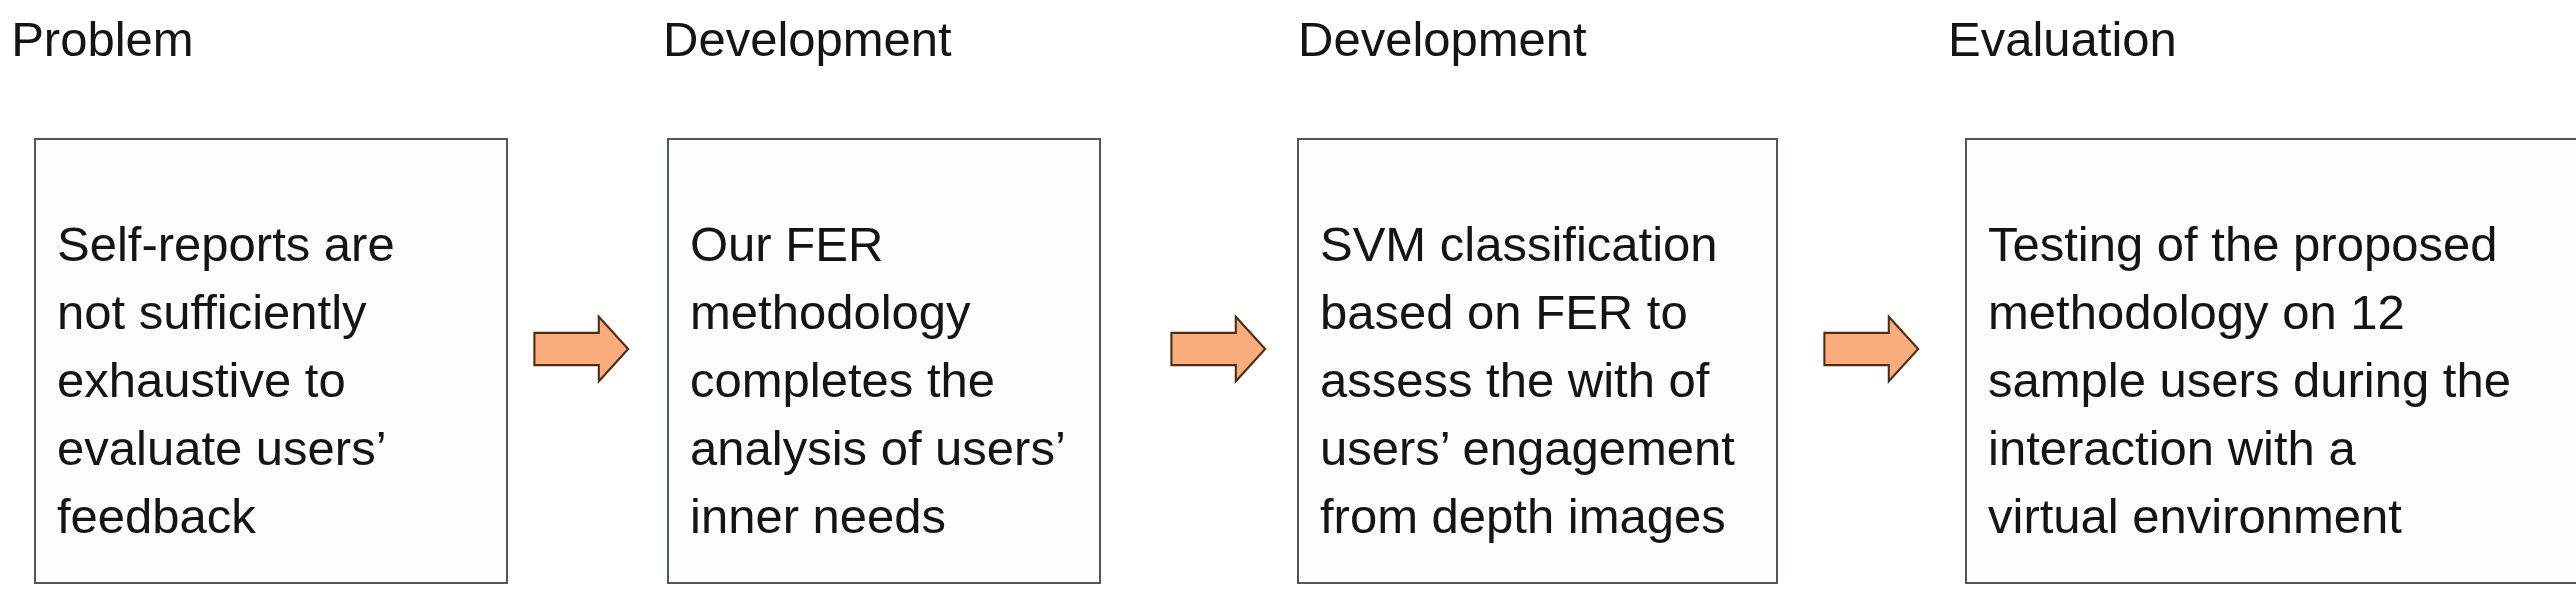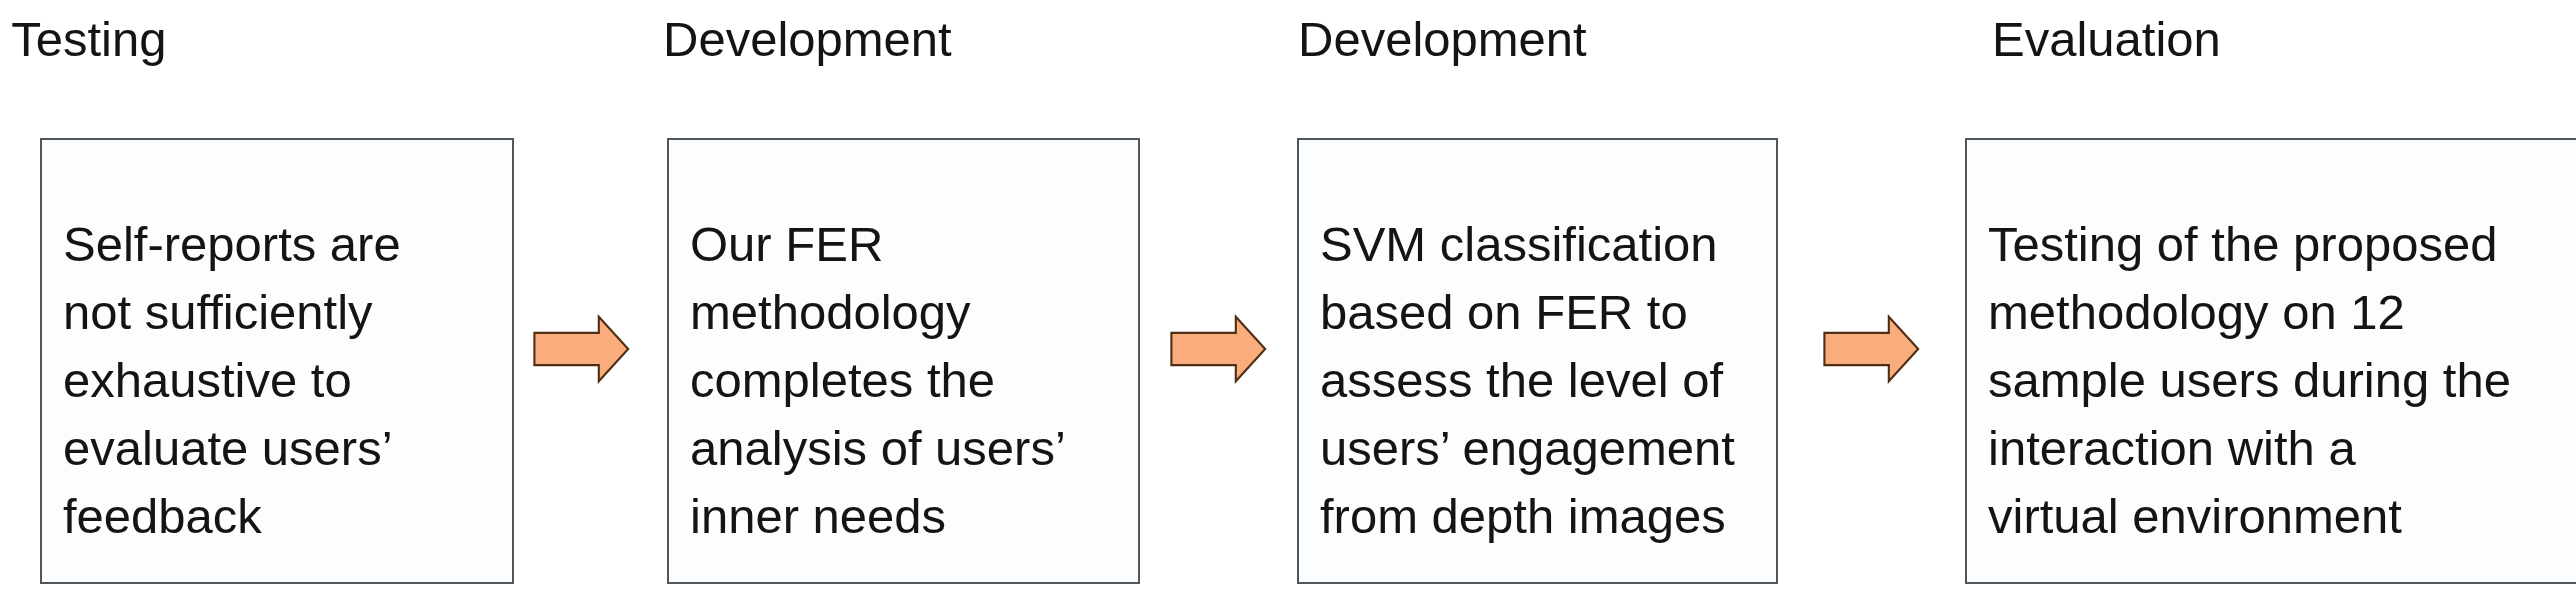--- a/index.html
+++ b/index.html
@@ -48,35 +48,35 @@
   }
   .flow-arrow svg {
     display: block;
     width: 98px;
     height: 70px;
   }
   
   #title-1 { left: 11.2px; }
   #title-2 { left: 663px; }
   #title-3 { left: 1298px; }
-  #title-4 { left: 1992px; text-align: center; }
-  #box-1 { left: 40px;   width: 474px; }
-  #box-2 { left: 667px;  width: 473px; }
+  #title-4 { left: 1948px; text-align: center; }
+  #box-1 { left: 34px;   width: 474px; }
+  #box-2 { left: 667px;  width: 434px; }
   #box-3 { left: 1297px; width: 481px; }
   #box-4 { left: 1965px; width: 700px; }
   #arrow-1 { left: 533px; }
   #arrow-2 { left: 1170px; }
   #arrow-3 { left: 1823px; }
 </style>
 </head>
 <body>
 
 <div id="canvas">
 
-  <div class="stage-title" id="title-1">Testing</div>
+  <div class="stage-title" id="title-1">Problem</div>
   <div class="stage-title" id="title-2">Development</div>
   <div class="stage-title" id="title-3">Development</div>
   <div class="stage-title" id="title-4">Evaluation</div>
 
   <div class="stage-box" id="box-1">
     <div class="stage-text">Self-reports are
 not sufficiently
 exhaustive to
 evaluate users’
 feedback</div>
@@ -98,21 +98,21 @@
 
   <div class="flow-arrow" id="arrow-2">
     <svg viewBox="0 0 140 100">
       <polygon points="2,27 94,27 94,4 136,50 94,96 94,73 2,73" fill="#F9AC7C" stroke="#4E2D12" stroke-width="3" stroke-linejoin="miter"></polygon>
     </svg>
   </div>
 
   <div class="stage-box" id="box-3">
     <div class="stage-text">SVM classification
 based on FER to
-assess the level of
+assess the with of
 users’ engagement
 from depth images</div>
   </div>
 
   <div class="flow-arrow" id="arrow-3">
     <svg viewBox="0 0 140 100">
       <polygon points="2,27 94,27 94,4 136,50 94,96 94,73 2,73" fill="#F9AC7C" stroke="#4E2D12" stroke-width="3" stroke-linejoin="miter"></polygon>
     </svg>
   </div>
 

